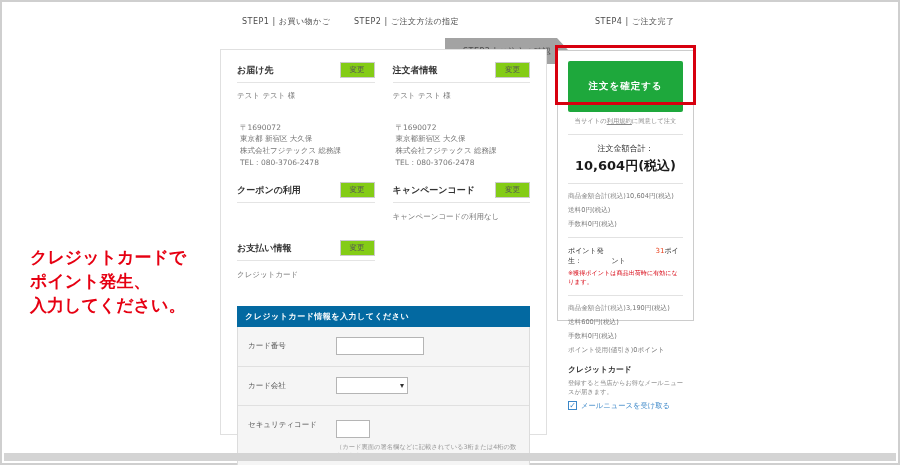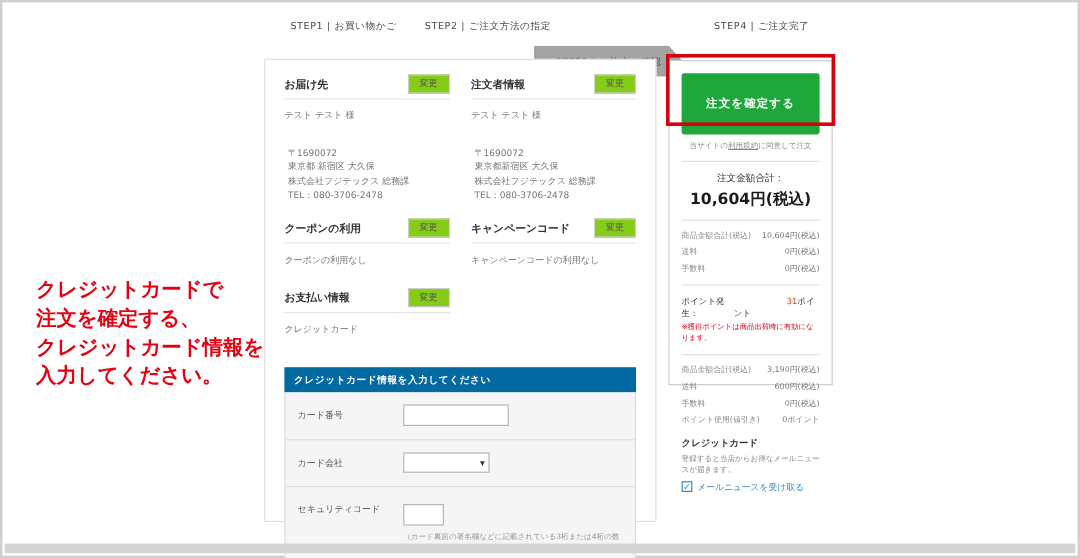--- a/index.html
+++ b/index.html
@@ -15,21 +15,21 @@
   .step { position:absolute; top:14px; font-size:8px; color:#4a4a4a; letter-spacing:.5px; white-space:nowrap; }
   .step-banner {
     position:absolute; left:443px; top:5px; width:124px; height:26px;
     background:#a3a3a3; display:flex; align-items:center; justify-content:center;
     clip-path:polygon(0 0, calc(100% - 12px) 0, 100% 50%, calc(100% - 12px) 100%, 0 100%);
     margin-top:31px;
   }
   .step-banner span { font-size:8px; color:#4a4a4a; letter-spacing:.5px; }
 
   
-  .annotation { position:absolute; left:28px; top:229px; color:#e60012; font-weight:bold; font-size:17px; line-height:1.4; }
+  .annotation { position:absolute; left:28px; top:244px; color:#e60012; font-weight:bold; font-size:17px; line-height:1.4; }
 
   
   .main-panel {
     position:absolute; left:218px; top:47px; width:327px; height:386px;
     background:#fff; border:1px solid #e0e0e0; padding:12px 16px;
   }
   .two-col { display:grid; grid-template-columns:1fr 1fr; column-gap:18px; }
   .section { margin-bottom:4px; }
   .sec-head { display:flex; justify-content:space-between; align-items:center; border-bottom:1px solid #e4e4e4; padding-bottom:4px; }
   .sec-title { font-size:9px; font-weight:bold; color:#333;font-family:Liberation Mono, monospace; }
@@ -58,21 +58,21 @@
   .sidebar {
     position:absolute; left:555px; top:48px; width:137px; height:271px;
     background:#fff; border:1px solid #ccc; padding:10px 10px 8px;
   }
   .confirm-btn { display:block; width:100%; background:#1ea83c; color:#fff; font-weight:bold; font-size:9.5px; border:none; border-radius:2px; padding:19px 0; cursor:pointer; letter-spacing:1px; font-family:inherit; }
   .agree { font-size:6.3px; color:#888; text-align:center; margin-top:5px; white-space:nowrap; }
   .agree u { cursor:pointer; }
   .divider { border-top:1px solid #e2e2e2; margin:8px 0; }
   .total-label { text-align:center; font-size:8px; color:#333; margin-top:2px; }
   .total-value { text-align:center; font-size:13px; font-weight:bold; color:#1a1a1a; margin:3px 0 2px; }
-  .sum-row { display:flex; justify-content:space-between; font-size:6.6px; color:#888; margin:5px 0; }
+  .sum-row { display:flex; justify-content:flex-start; font-size:6.6px; color:#888; margin:5px 0; }
   .sum-row .val { color:#777; }
   .pt-row { display:flex; justify-content:space-between; font-size:7px; color:#333; margin:2px 0 3px; }
   .pt-val em { font-style:normal; color:#e8431f;margin-left:44px; }
   .pt-note { font-size:6.1px; color:#d7000f; line-height:1.45; }
   .mail-title { font-size:7.8px; font-weight:bold; color:#333; margin-top:9px; }
   .mail-desc { font-size:6.3px; color:#888; line-height:1.5; margin-top:3px; }
   .mail-check { display:flex; align-items:center; gap:4px; margin-top:4px; font-size:7.3px; color:#3b87c8; cursor:pointer; }
   .chk { width:9px; height:9px; border:1px solid #3b87c8; background:#fff; color:#3b87c8; font-size:8px; line-height:8px; text-align:center; flex:none; }
 
   
@@ -85,22 +85,21 @@
 
   <div class="step" style="left:240px">STEP1 | お買い物かご</div>
   <div class="step" style="left:352px">STEP2 | ご注文方法の指定</div>
   <div class="step-banner">
     <span>STEP3 | ご注文の確認</span>
   </div>
   <div class="step" style="left:593px">STEP4 | ご注文完了</div>
 
   <div class="annotation">
     <div>クレジットカードで</div>
-    <div>注文を確定する、</div>
-    <div>クレジットカード情報を</div>
+    <div>ポイント発生、</div>
     <div>入力してください。</div>
   </div>
 
   <div class="main-panel">
     <div class="two-col">
       <div class="section">
         <div class="sec-head">
           <span class="sec-title">お届け先</span>
           <button class="btn-change">変更</button>
         </div>
@@ -123,21 +122,20 @@
           <div class="sub">東京都新宿区 大久保</div>
           <div class="sub">株式会社フジテックス 総務課</div>
           <div class="sub">TEL：080-3706-2478</div>
         </div>
       </div>
       <div class="section">
         <div class="sec-head">
           <span class="sec-title">クーポンの利用</span>
           <button class="btn-change">変更</button>
         </div>
-        <div class="sec-content">クーポンの利用なし</div>
       </div>
       <div class="section">
         <div class="sec-head">
           <span class="sec-title">キャンペーンコード</span>
           <button class="btn-change">変更</button>
         </div>
         <div class="sec-content">キャンペーンコードの利用なし</div>
       </div>
       <div class="section">
         <div class="sec-head">

